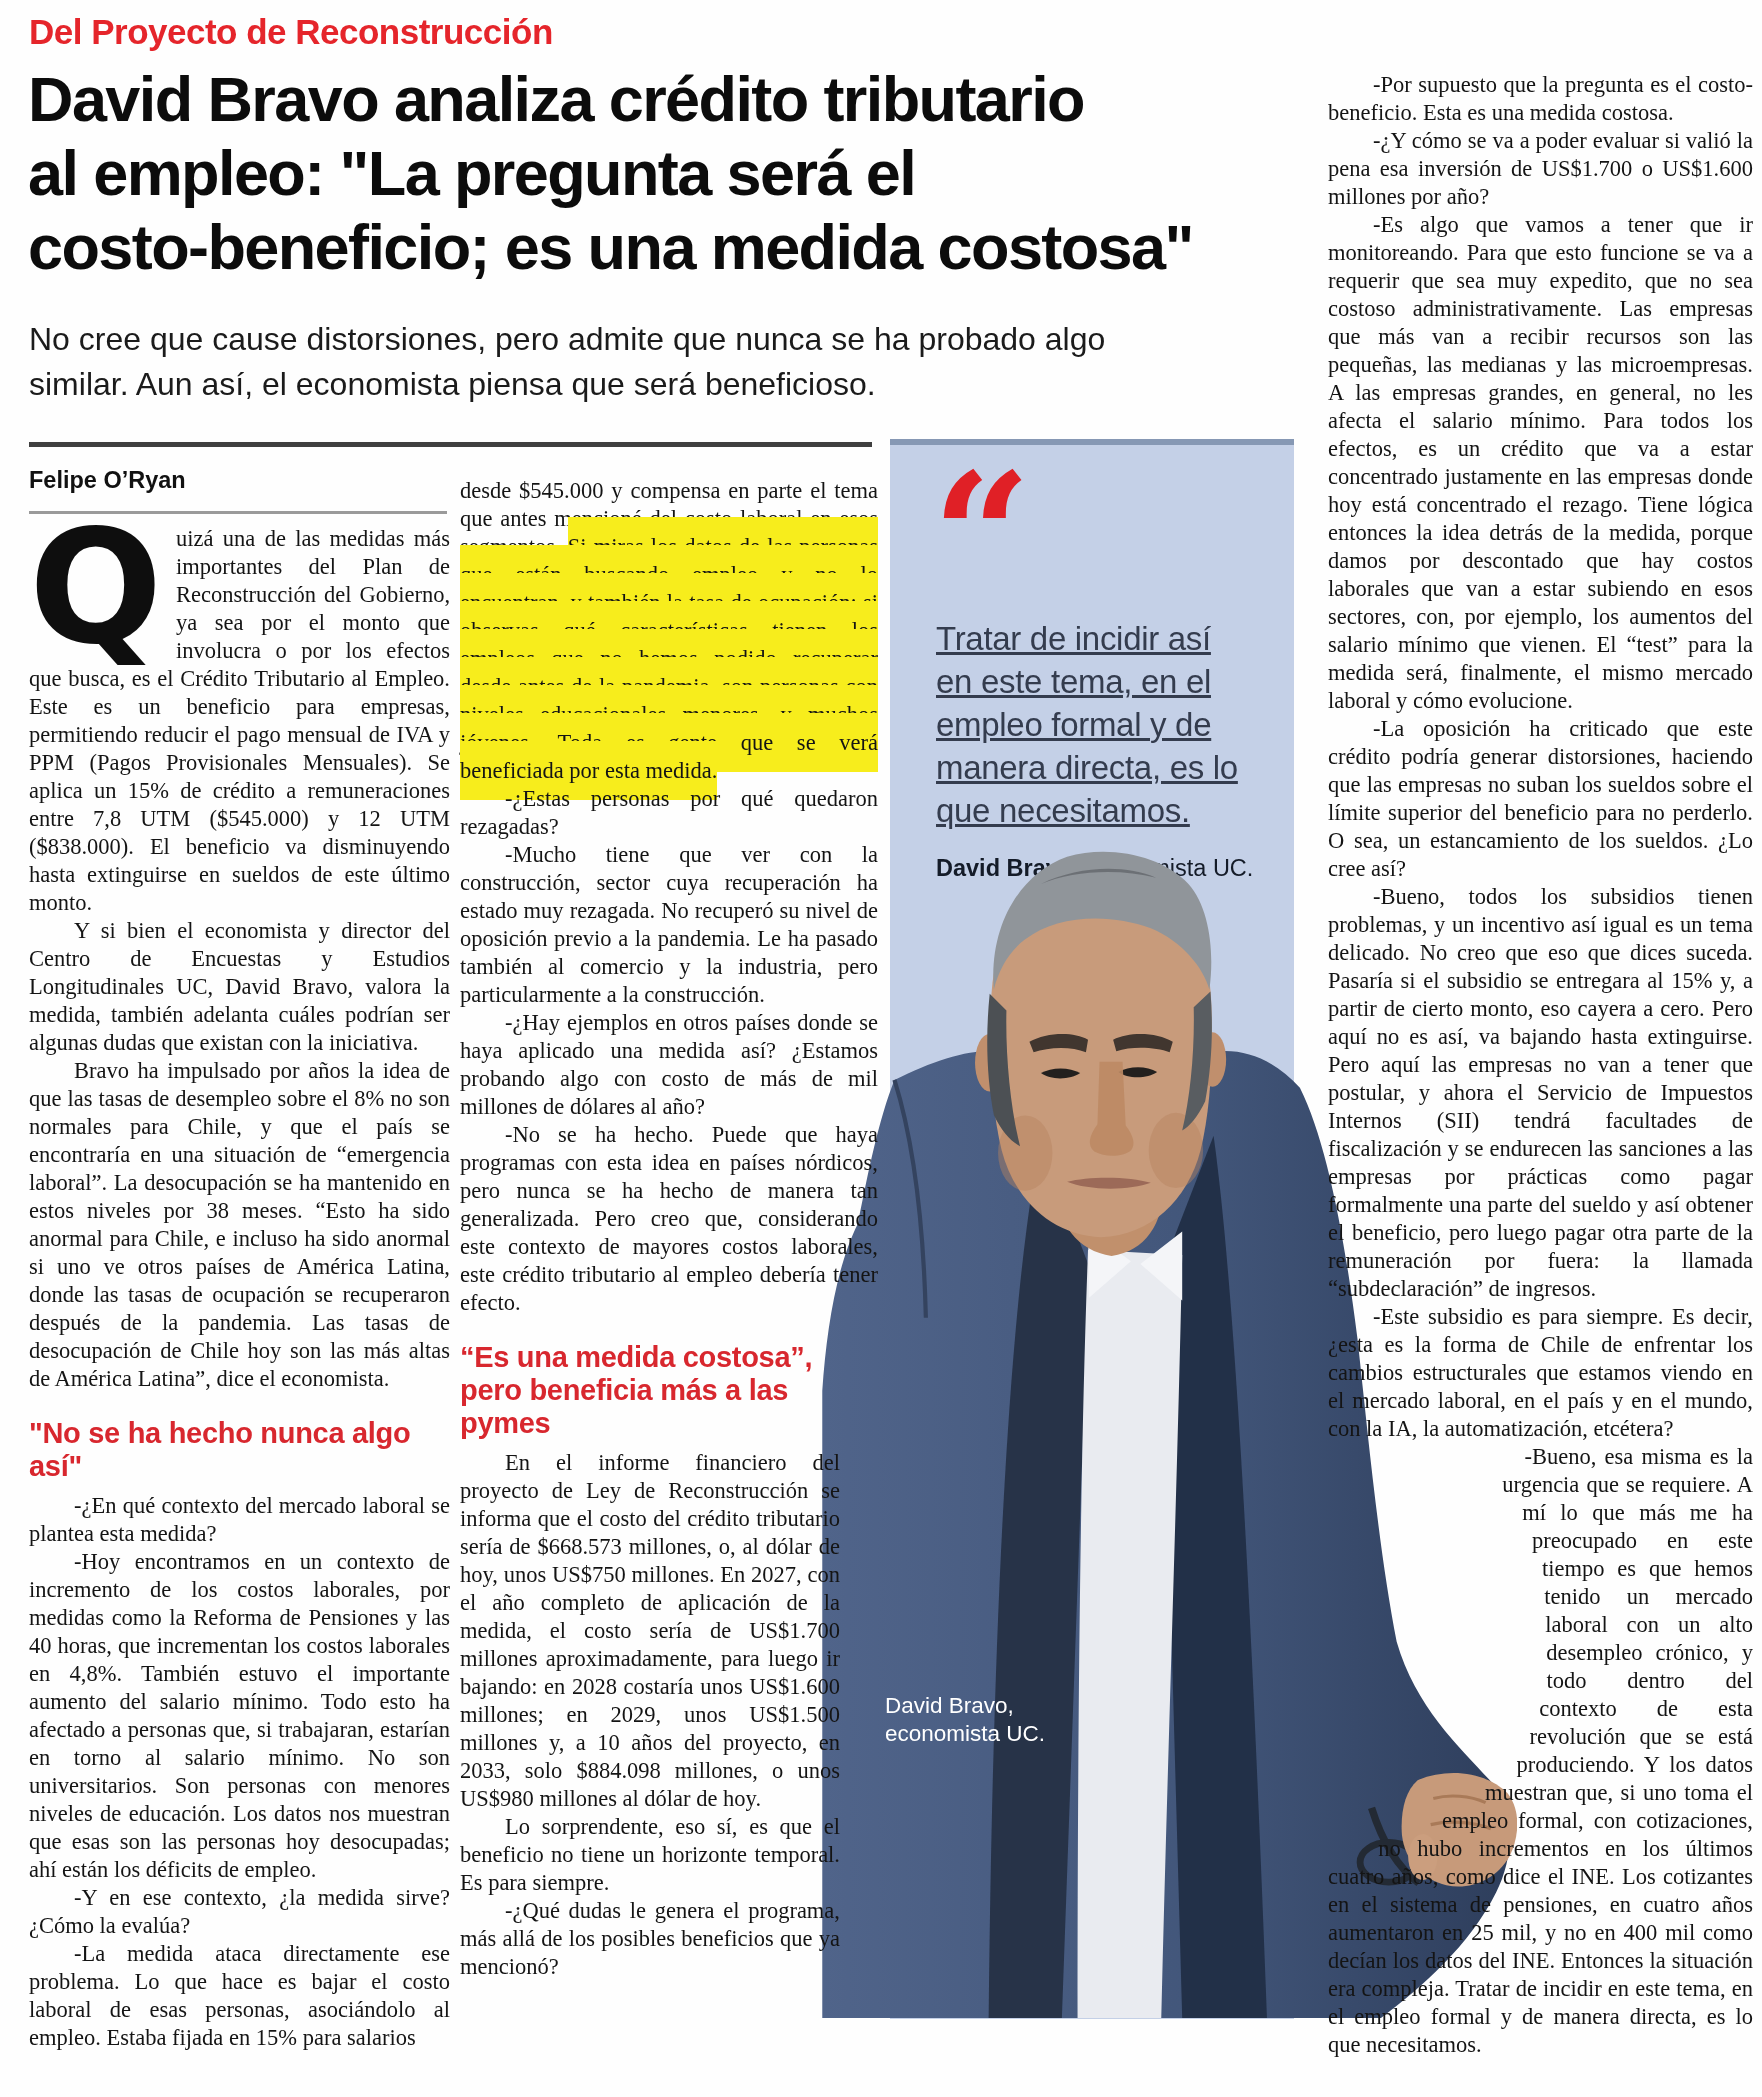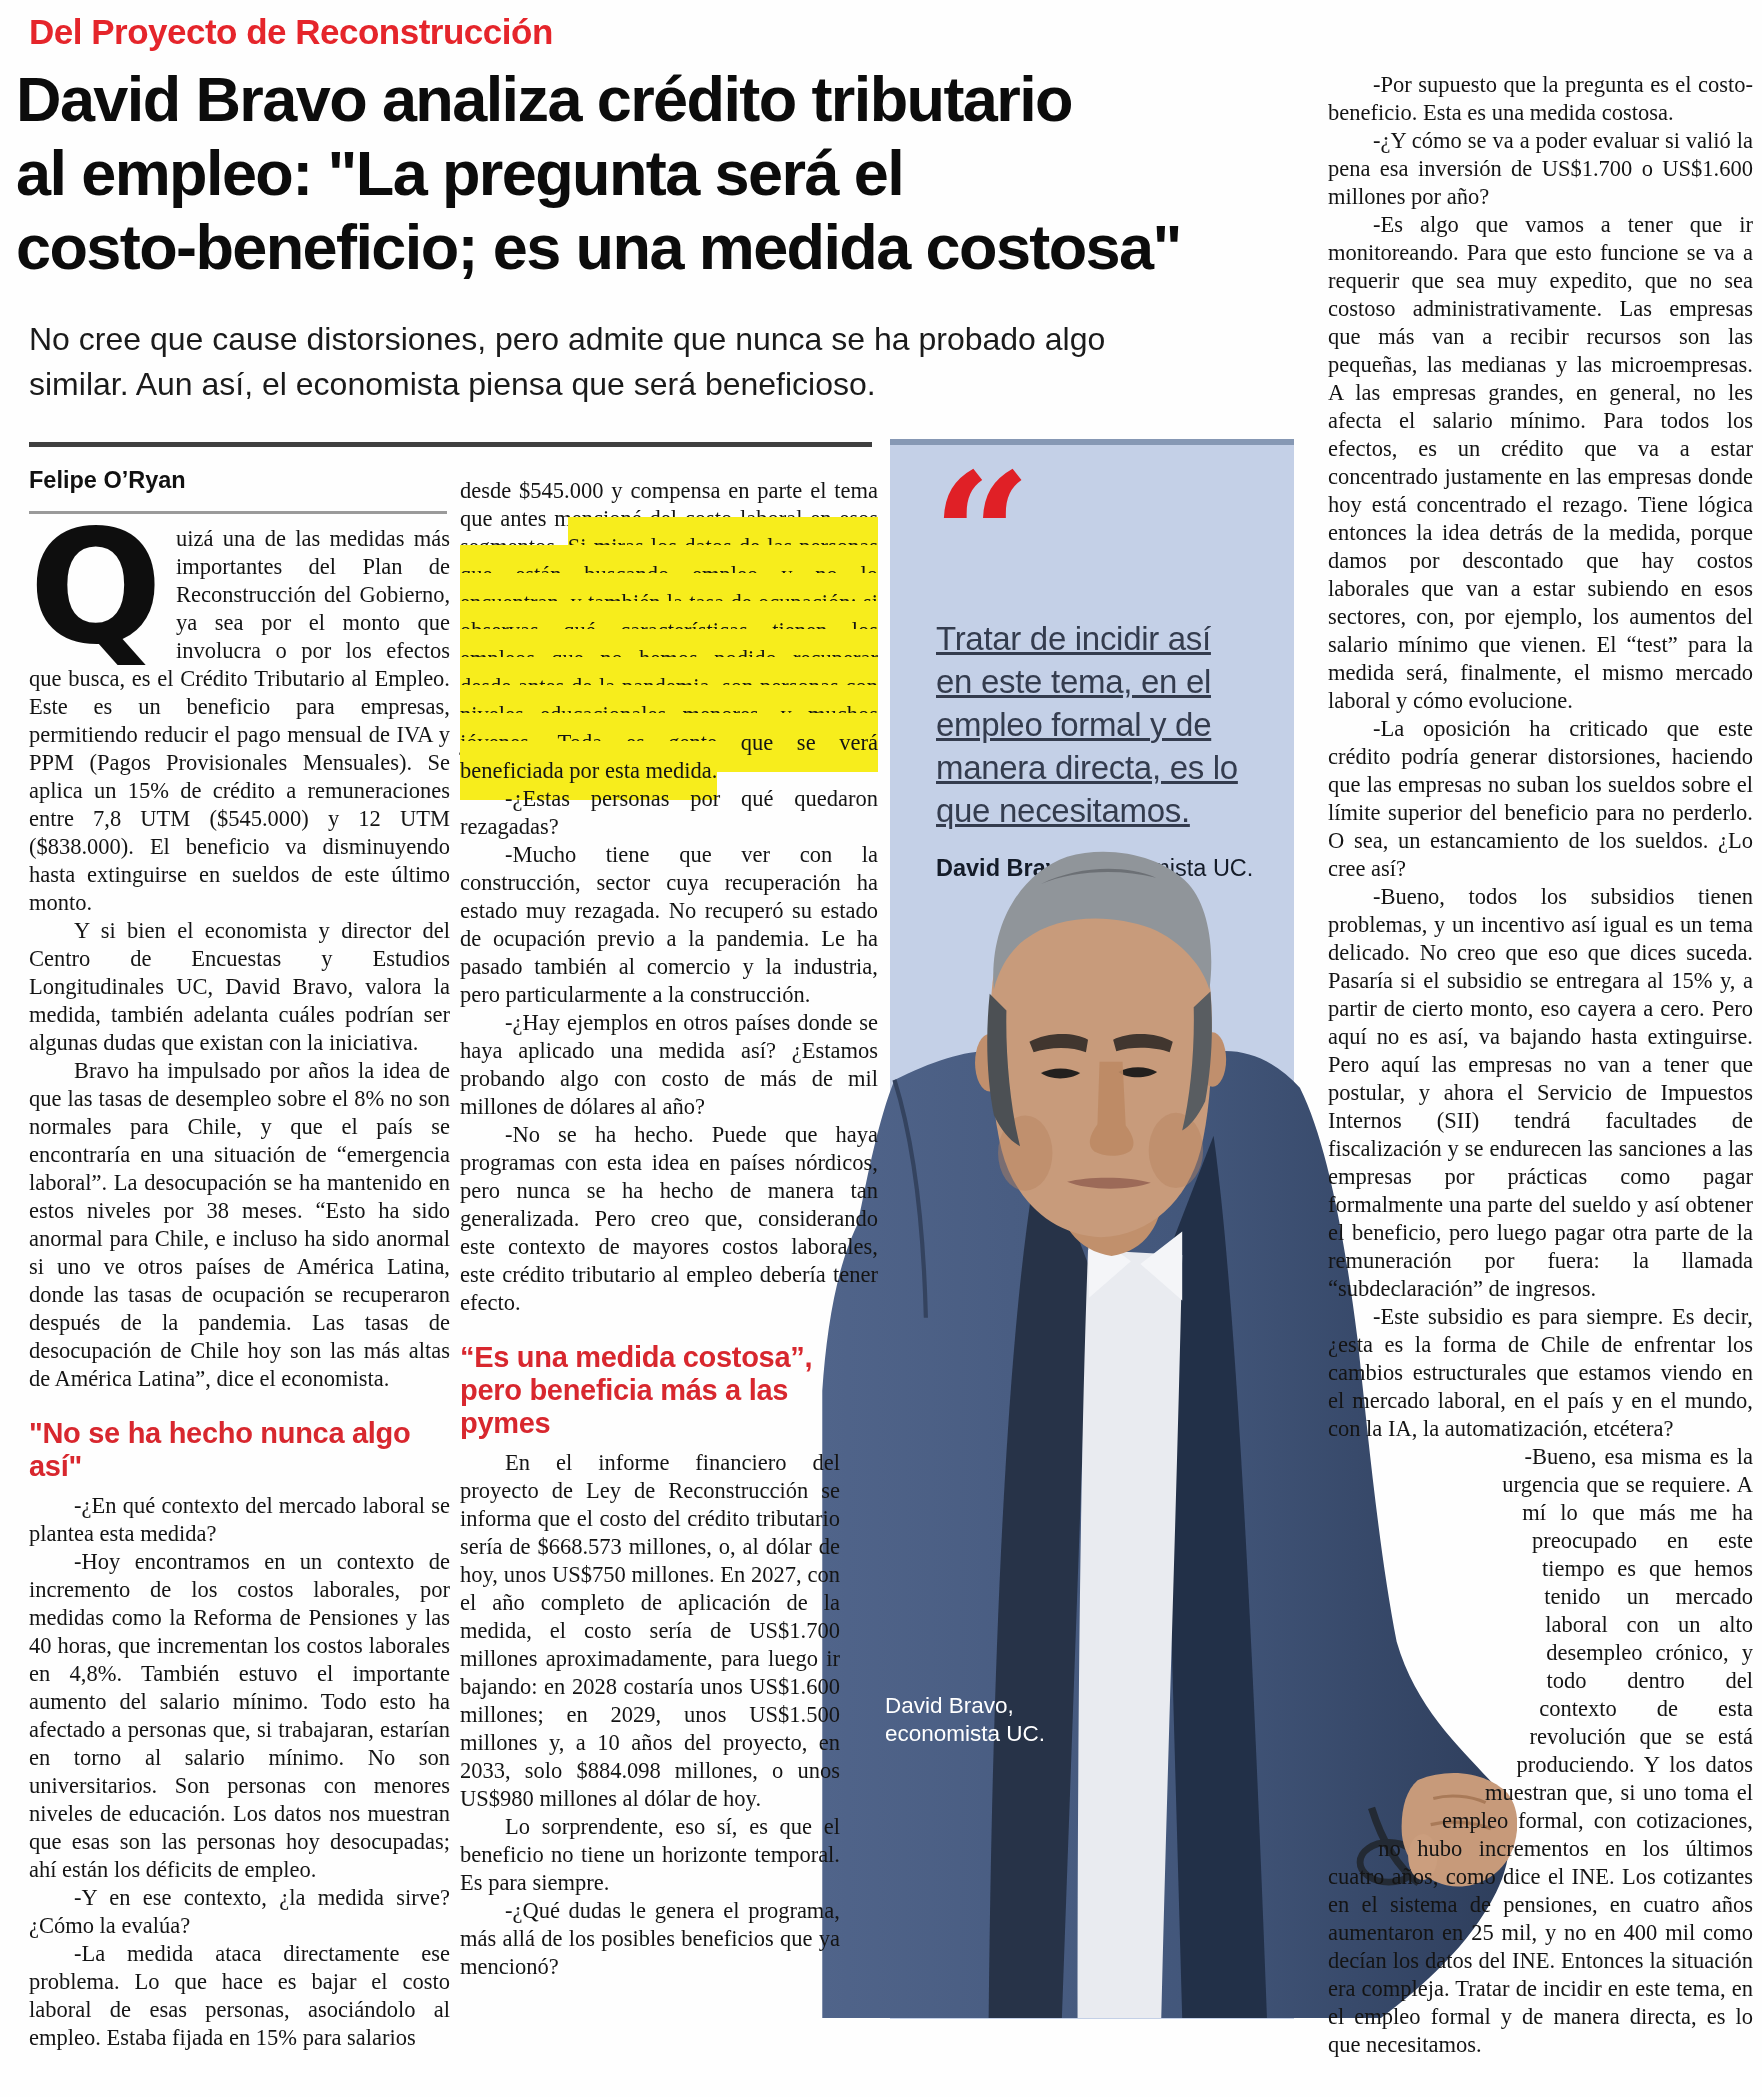--- a/index.html
+++ b/index.html
@@ -1,20 +1,20 @@
 <!DOCTYPE html>
 <html style="font-size:8.4px"><head>
 <meta charset="utf-8">
 <style>
   html,body{margin:0;padding:0;background:#ffffff;}
   .page{position:relative;width:1763px;height:2097px;background:#fefefe;overflow:hidden;
         font-family:"Liberation Serif",serif;color:#141414;}
   .kicker{position:absolute;left:29px;top:13.6px;font:bold 35px/1 "Liberation Sans",sans-serif;
           color:#e5252b;letter-spacing:-0.5px;}
-  .headline{position:absolute;left:16px;top:62px;width:1276px;margin:0;
+  .headline{position:absolute;left:28px;top:62px;width:1276px;margin:0;
             font:bold 63px/74px "Liberation Sans",sans-serif;color:#0c0c0c;
             letter-spacing:-1.6px;white-space:pre-line;}
   .dek{position:absolute;left:29px;top:317px;width:1270px;
        font:32px/45px "Liberation Sans",sans-serif;color:#1b1b1b;white-space:pre-line;}
   .rule{position:absolute;background:#3f3f3f;}
   .rule-top{left:29px;top:442px;width:843px;height:4.7px;}
   .byline{position:absolute;left:29px;top:469px;font:bold 23.5px/1 "Liberation Sans",sans-serif;color:#111;}
   .rule-byline{left:29px;top:511px;width:418px;height:2.6px;background:#9a9a9a;}
 
   .col{position:absolute;z-index:4;}
@@ -68,21 +68,21 @@
       <p class="para body">Bravo ha impulsado por años la idea de que las tasas de desempleo sobre el 8% no son normales para Chile, y que el país se encontraría en una situación de “emergencia laboral”. La desocupación se ha mantenido en estos niveles por 38 meses. “Esto ha sido anormal para Chile, e incluso ha sido anormal si uno ve otros países de América Latina, donde las tasas de ocupación se recuperaron después de la pandemia. Las tasas de desocupación de Chile hoy son las más altas de América Latina”, dice el economista.</p>
       <p class="para sub">"No se ha hecho nunca algo así"</p>
       <p class="para q">-¿En qué contexto del mercado laboral se plantea esta medida?</p>
       <p class="para body">-Hoy encontramos en un contexto de incremento de los costos laborales, por medidas como la Reforma de Pensiones y las 40 horas, que incrementan los costos laborales en 4,8%. También estuvo el importante aumento del salario mínimo. Todo esto ha afectado a personas que, si trabajaran, estarían en torno al salario mínimo. No son universitarios. Son personas con menores niveles de educación. Los datos nos muestran que esas son las personas hoy desocupadas; ahí están los déficits de empleo.</p>
       <p class="para q">-Y en ese contexto, ¿la medida sirve? ¿Cómo la evalúa?</p>
       <p class="para body">-La medida ataca directamente ese problema. Lo que hace es bajar el costo laboral de esas personas, asociándolo al empleo. Estaba fijada en 15% para salarios</p>
     </div>
   <div class="col col2">
       <p class="para cont">desde $545.000 y compensa en parte el tema que antes mencioné del costo laboral en esos segmentos. <mark>Si miras los datos de las personas que están buscando empleo y no lo encuentran, y también la tasa de ocupación: si observas qué características tienen los empleos que no hemos podido recuperar desde antes de la pandemia, son personas con niveles educacionales menores, y muchos jóvenes. Toda es gente que se verá beneficiada por esta medida.</mark></p>
       <p class="para q">-¿Estas personas por qué quedaron rezagadas?</p>
-      <p class="para body">-Mucho tiene que ver con la construcción, sector cuya recuperación ha estado muy rezagada. No recuperó su estado de ocupación previo a la pandemia. Le ha pasado también al comercio y la industria, pero particularmente a la construcción.</p>
+      <p class="para body">-Mucho tiene que ver con la construcción, sector cuya recuperación ha estado muy rezagada. No recuperó su nivel de oposición previo a la pandemia. Le ha pasado también al comercio y la industria, pero particularmente a la construcción.</p>
       <p class="para q">-¿Hay ejemplos en otros países donde se haya aplicado una medida así? ¿Estamos probando algo con costo de más de mil millones de dólares al año?</p>
       <p class="para body">-No se ha hecho. Puede que haya programas con esta idea en países nórdicos, pero nunca se ha hecho de manera tan generalizada. Pero creo que, considerando este contexto de mayores costos laborales, este crédito tributario al empleo debería tener efecto.</p>
       <p class="para sub">“Es una medida costosa”, pero beneficia más a las pymes</p>
       <p class="para body"><span class="col2-spacer"></span>En el informe financiero del proyecto de Ley de Reconstrucción se informa que el costo del crédito tributario sería de $668.573 millones, o, al dólar de hoy, unos US$750 millones. En 2027, con el año completo de aplicación de la medida, el costo sería de US$1.700 millones aproximadamente, para luego ir bajando: en 2028 costaría unos US$1.600 millones; en 2029, unos US$1.500 millones y, a 10 años del proyecto, en 2033, solo $884.098 millones, o unos US$980 millones al dólar de hoy.</p>
       <p class="para body">Lo sorprendente, eso sí, es que el beneficio no tiene un horizonte temporal. Es para siempre.</p>
       <p class="para q">-¿Qué dudas le genera el programa, más allá de los posibles beneficios que ya mencionó?</p>
     </div>
 
   <div class="panel">
     <div class="qmark">“</div>

